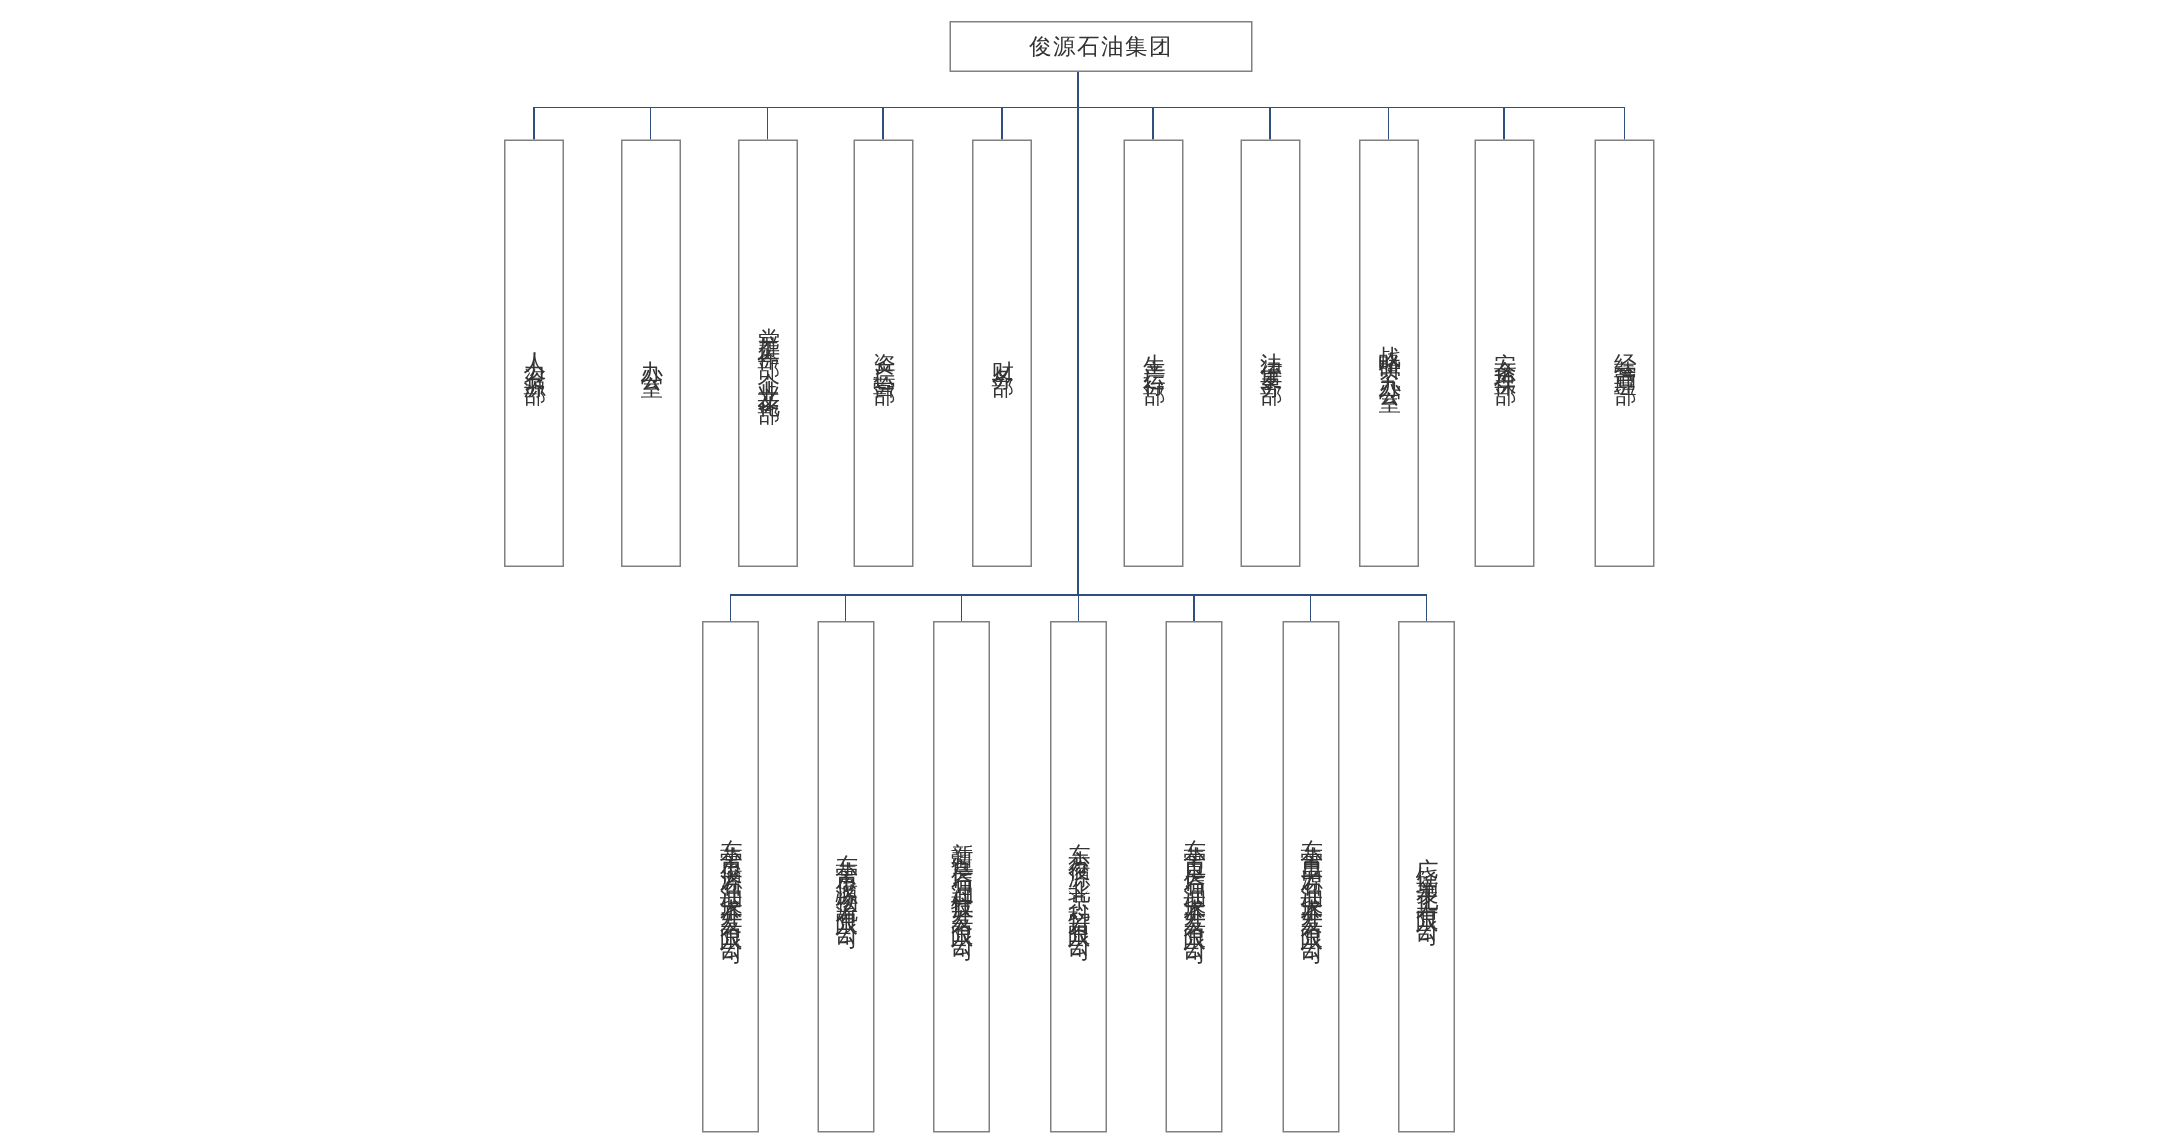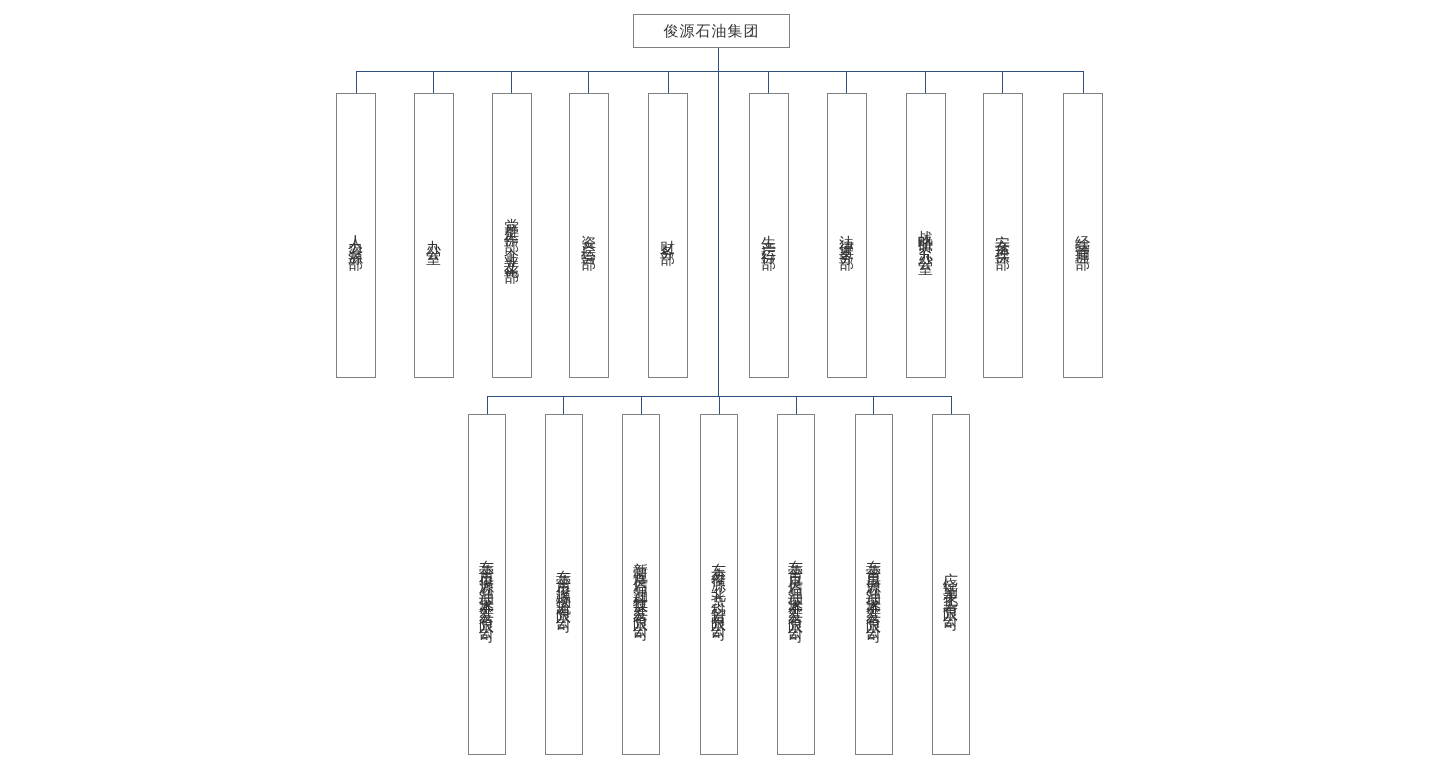--- a/index.html
+++ b/index.html
@@ -83,21 +83,21 @@
 
     <line x1="487" y1="396" x2="487" y2="414"></line>
     <line x1="563.5" y1="396" x2="563.5" y2="414"></line>
     <line x1="641" y1="396" x2="641" y2="414"></line>
     <line x1="719" y1="396" x2="719" y2="414"></line>
     <line x1="796" y1="396" x2="796" y2="414"></line>
     <line x1="873.5" y1="396" x2="873.5" y2="414"></line>
     <line x1="951" y1="396" x2="951" y2="414"></line>
   </svg>
 
-  <div class="node" style="left:633px; top:14px; width:157px; height:34px;">
+  <div class="node" style="left:633px; top:14px; width:202px; height:34px;">
     <span class="h-label">俊源石油集团</span>
   </div>
 
   <div class="node" style="left:336px; top:93px; width:40px; height:285px;">
     <span class="v-label">人力资源部</span>
   </div>
   <div class="node" style="left:414px; top:93px; width:40px; height:285px;">
     <span class="v-label">办公室</span>
   </div>
   <div class="node" style="left:492px; top:93px; width:40px; height:285px;">

